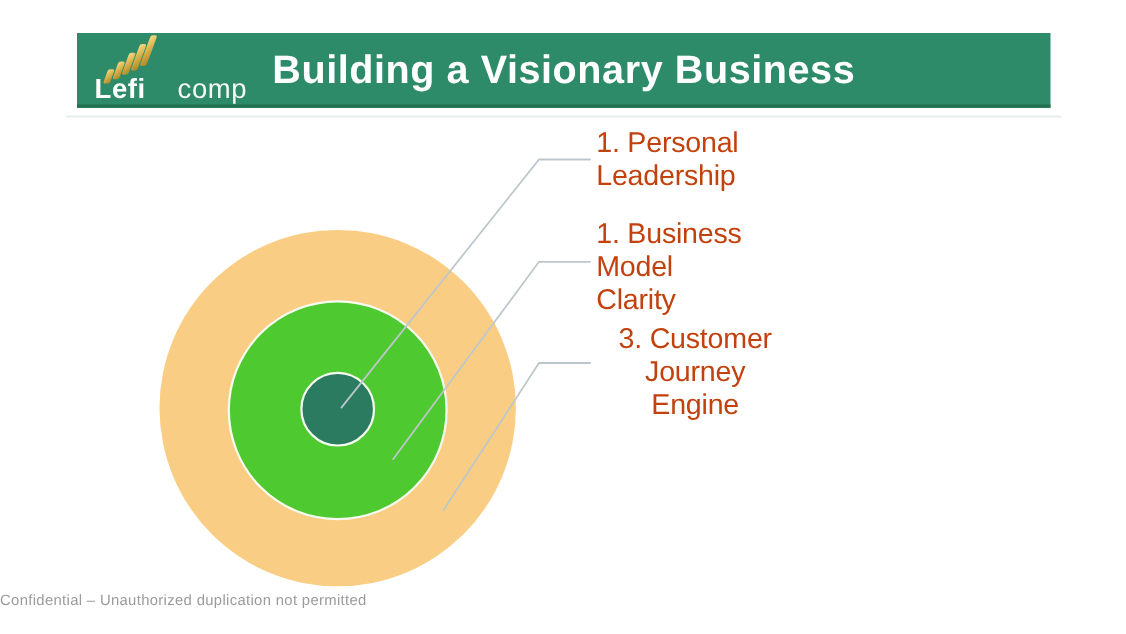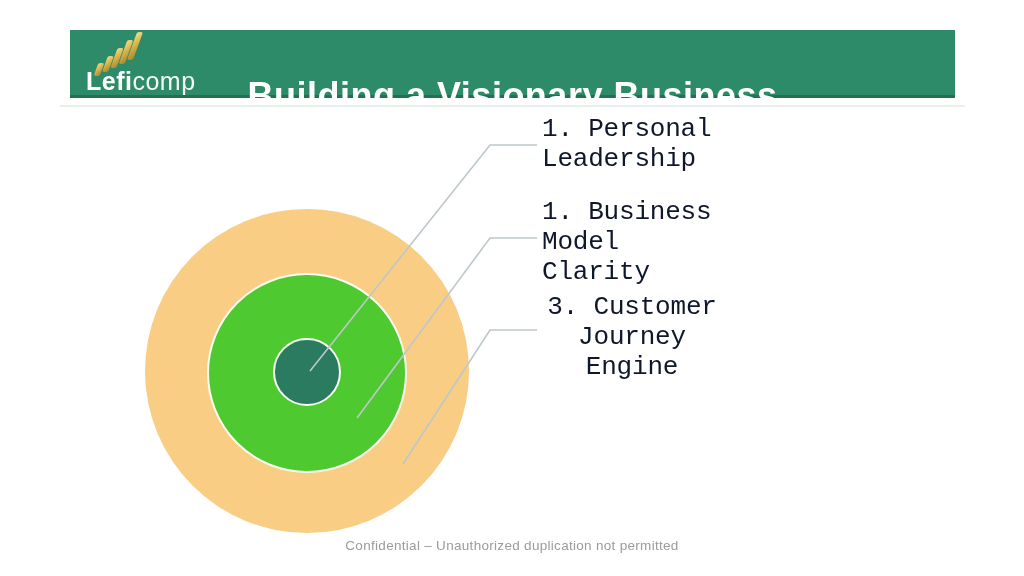--- a/index.html
+++ b/index.html
@@ -25,44 +25,42 @@
   .b1{left:2px;bottom:2px;height:13px;}
   .b2{left:11px;bottom:6px;height:16px;}
   .b3{left:20px;bottom:10px;height:20px;}
   .b4{left:29px;bottom:14px;height:24px;}
   .b5{left:38px;bottom:18px;height:28px;}
   .logo-text{
     position:absolute;left:0px;top:36px;color:#ffffff;font-size:25px;
     letter-spacing:.5px;white-space:nowrap;line-height:26px;
   }
   .logo-text .bold{font-weight:700;}
-  .logo-text .light{font-weight:400;opacity:.95;}
+  .logo-text .light{font-weight:400;opacity:.95;margin-left:29px;}
   .slide-title{
     position:absolute;left:0;top:0;width:100%;height:65px;line-height:66px;
     text-align:center;color:#ffffff;font-size:36px;font-weight:700;
     letter-spacing:.5px;
-    margin-top:33px;
   }
 
   
   .diagram-svg{position:absolute;left:0;top:0;width:1024px;height:576px;}
 
   .callout-label{
-    position:absolute;left:542px;width:180px;color:#0f172a;
+    position:absolute;left:542px;width:180px;color:#c2410c;
     font-size:26px;line-height:30px;white-space:pre-line;font-weight:400;
     letter-spacing:-.2px;
-    font-family:Liberation Mono, monospace;
   }
   .cl1{top:114px;}
   .cl2{top:197px;}
   .cl3{top:292px;text-align:center;}
 
   
   .footer{
-    position:absolute;left:0;top:538px;width:100%;text-align:center;
+    position:absolute;left:0;top:538px;width:100%;text-align:left;
     color:#9b9b9b;font-size:13.5px;letter-spacing:.3px;
   }
 </style>
 </head>
 <body>
 
 <div class="slide">
 
   <div class="header-bar">
     <div class="logo">

